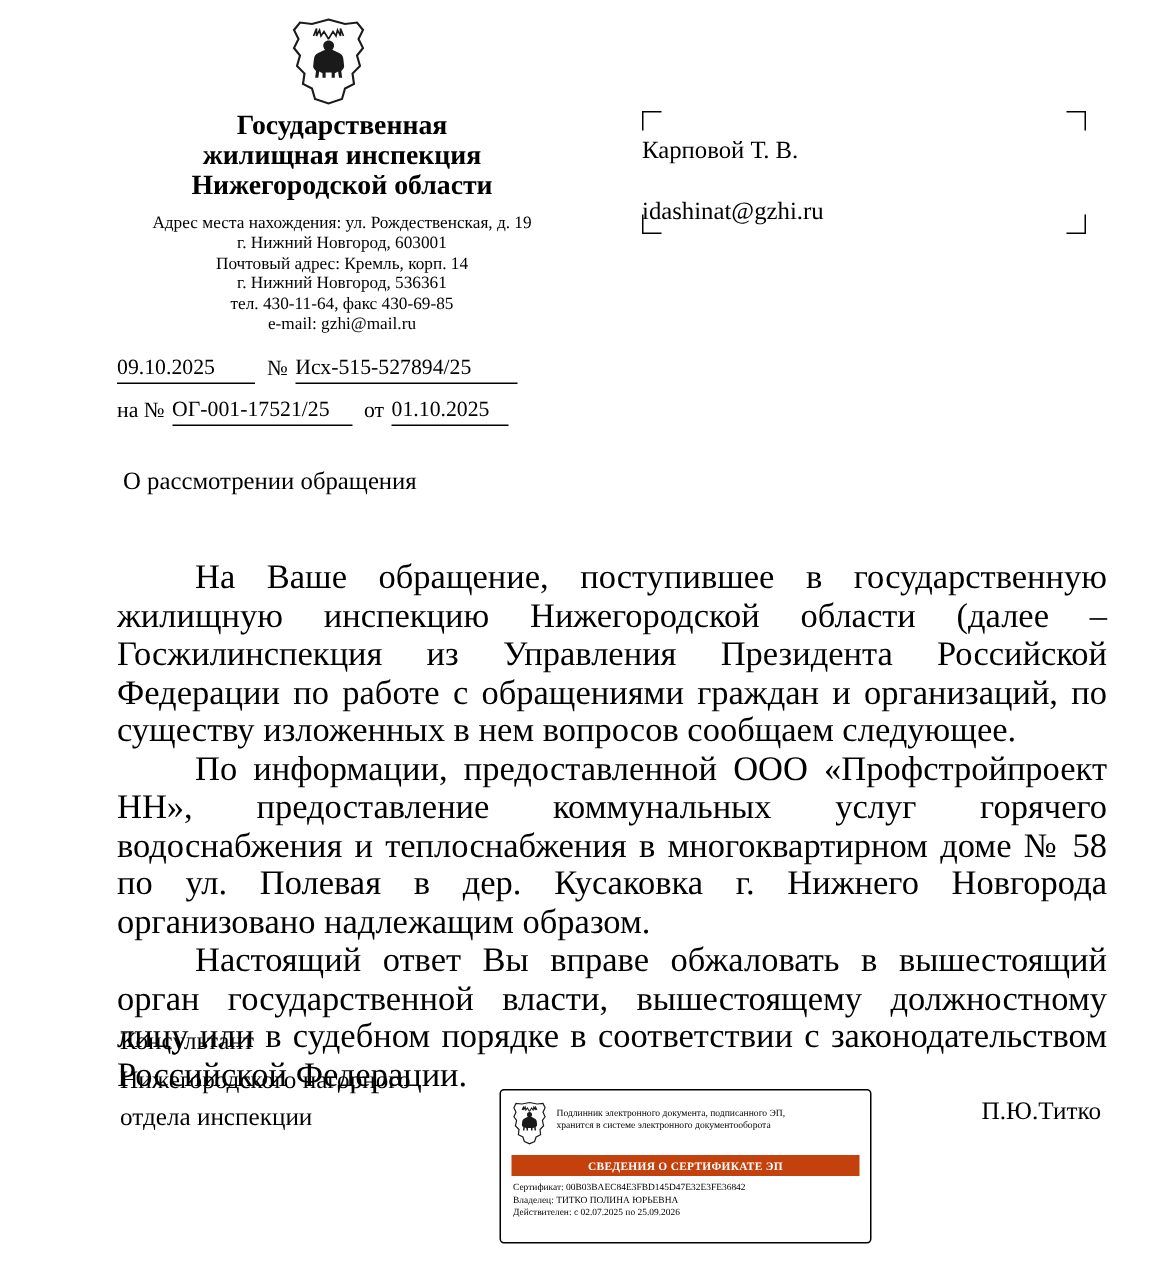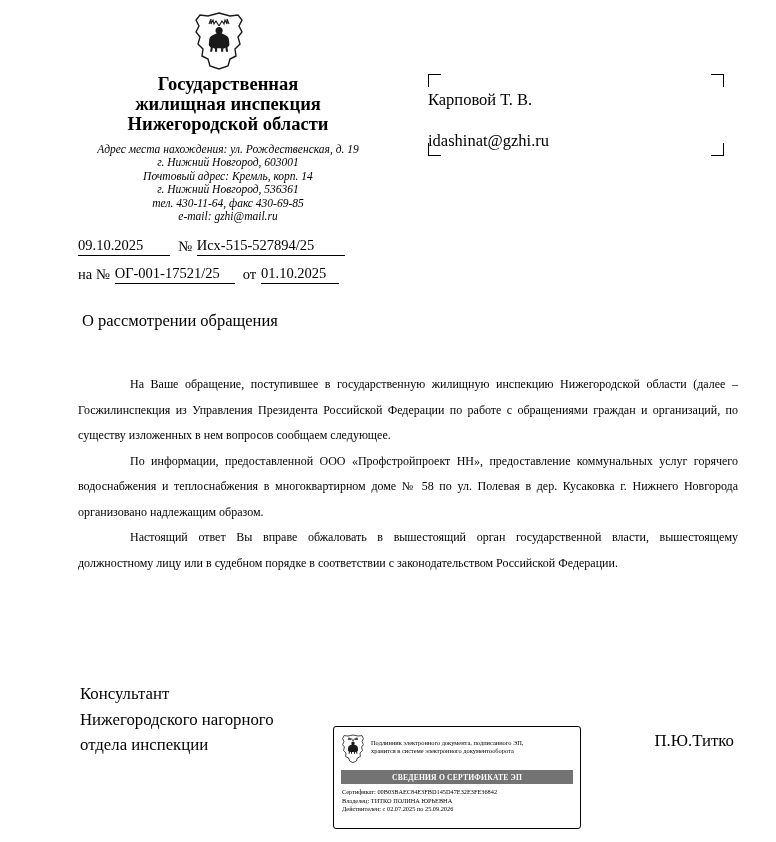--- a/index.html
+++ b/index.html
@@ -41,21 +41,20 @@
   .lh-title {
     font-weight: bold;
     font-size: 18.5px;
     line-height: 20px;
     text-align: center;
   }
   .lh-address {
     margin-top: 9px;
     font-size: 11.5px;
     line-height: 13.4px;
-    font-style: italic;
   }
 
   
   .fields {
     position: absolute;
     left: 78px;
     top: 237px;
     width: 320px;
     font-size: 14.5px;
   }
@@ -117,21 +116,21 @@
     top: 57px;
     font-size: 16.5px;
   }
 
   
   .body-text {
     position: absolute;
     left: 78px;
     top: 372px;
     width: 660px;
-    font-size: 12px;
+    font-size: 23px;
     line-height: 25.5px;
     text-align: justify;
   }
   .body-text p {
     margin: 0;
     text-indent: 52px;
   }
 
   
   .signature {
@@ -171,21 +170,21 @@
     flex: 0 0 24px;
     margin-right: 6px;
   }
   .stamp-note {
     font-size: 6.4px;
     line-height: 8.4px;
     padding-top: 5px;
   }
   .stamp-bar {
     margin: 6px 7px 0 7px;
-    background: #737373;
+    background: #c2410c;
     color: #fff;
     text-align: center;
     font-size: 7.6px;
     font-weight: bold;
     letter-spacing: 0.2px;
     padding: 2.5px 0;
   }
   .stamp-lines {
     padding: 4px 7px 0 8px;
     font-size: 6.3px;

